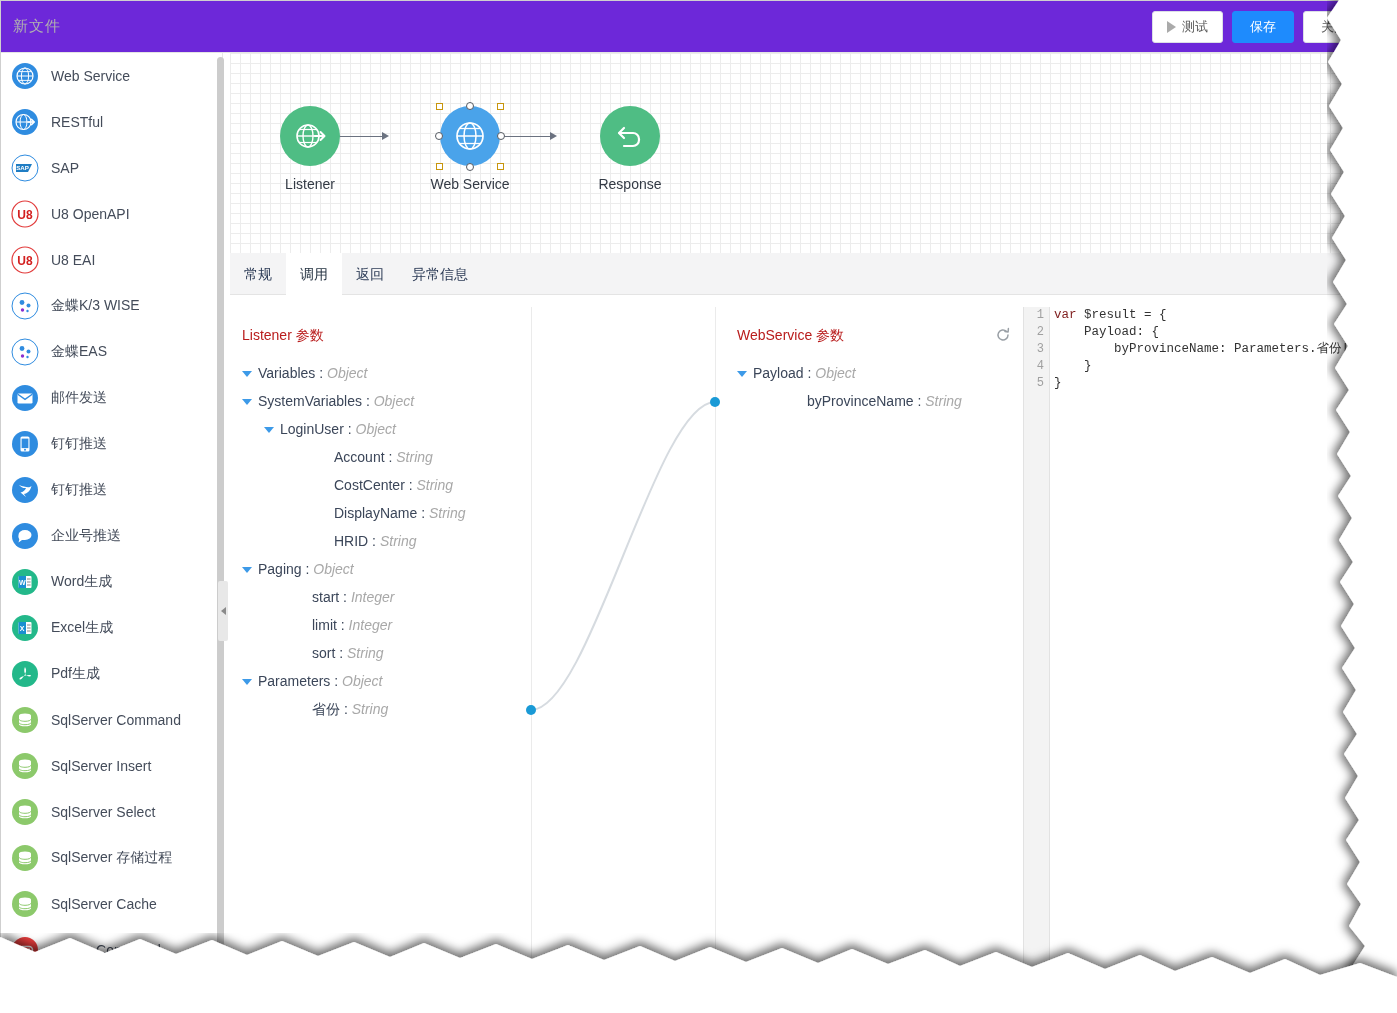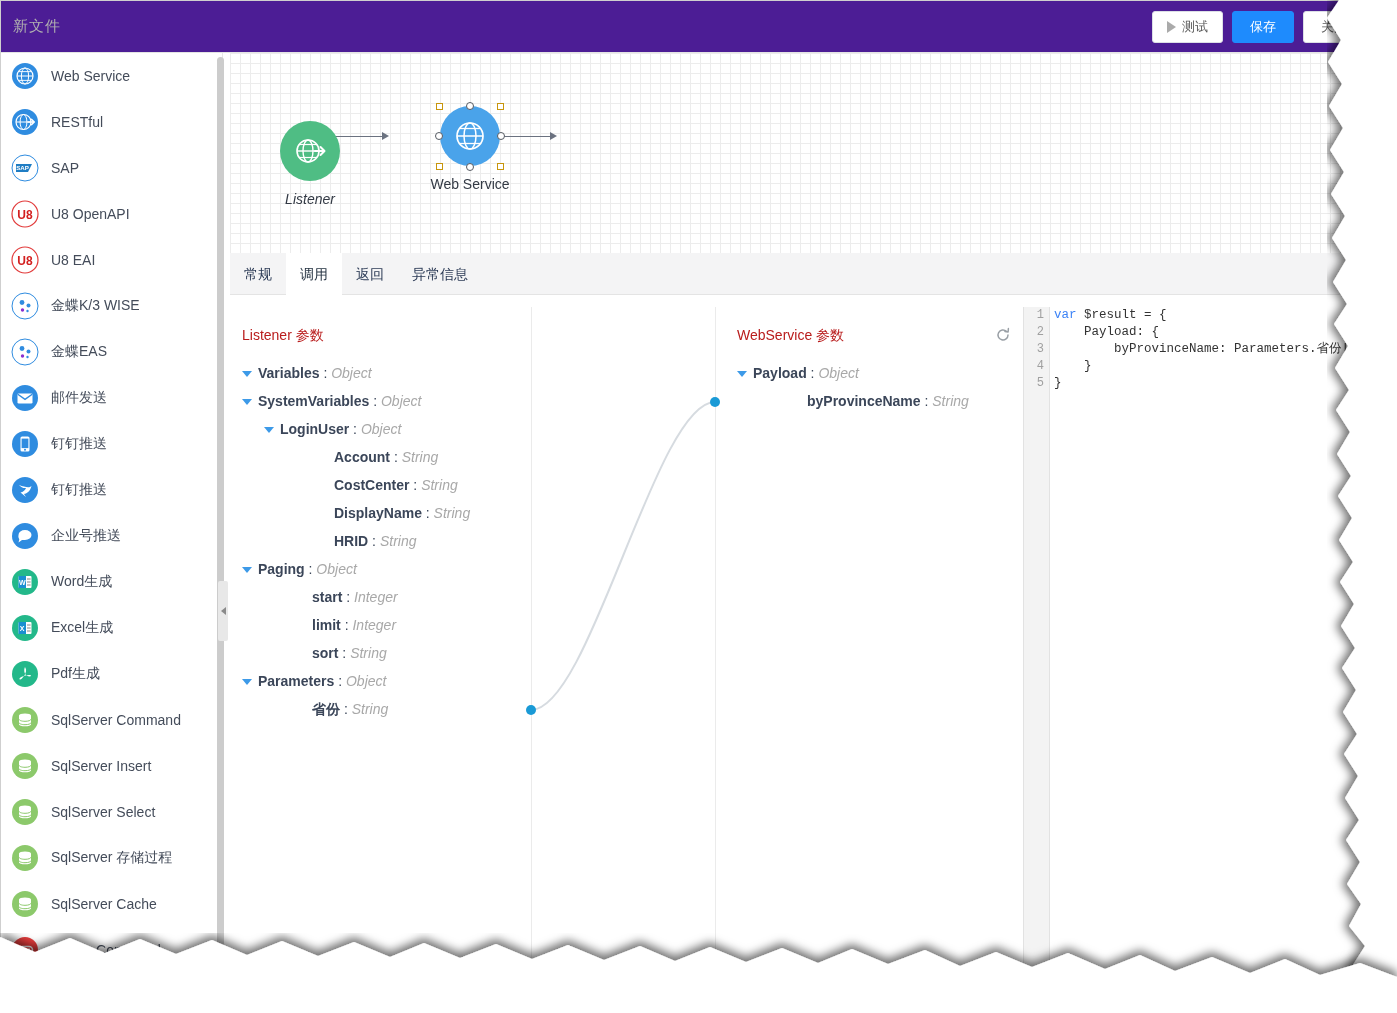--- a/index.html
+++ b/index.html
@@ -26,21 +26,21 @@
   }
   .torn{
     position:absolute;pointer-events:none;
   }
   #torn-right{ right:0;top:0;width:70px;height:1013px; }
   #torn-bottom{ left:0;bottom:0;width:1397px;height:80px; }
 
   
   #header{
     position:absolute;left:0;top:0;width:1370px;height:52px;
-    background:#4c1d95;
+    background:#6d28d9;
     border-bottom:1px solid #e4e4e4;
     box-sizing:border-box;
   }
   #doc-title{
     position:absolute;left:12px;top:16px;
     font-size:15px;color:#b0b0b0;letter-spacing:1px;
   }
   #header-actions{
     position:absolute;right:6px;top:10px;display:flex;gap:9px;
   }
@@ -136,21 +136,21 @@
   }
   .vdivider{ position:absolute;top:0;width:1px;height:666px;background:#ebebeb; }
   .panel-title{ position:absolute;font-size:14px;color:#b91c1c; }
   .tree{ position:absolute;left:0;top:52px;width:100%; }
   .trow{ height:28px;line-height:28px;font-size:14px;white-space:nowrap; }
   .caret{
     display:inline-block;width:0;height:0;vertical-align:middle;
     border-left:5px solid transparent;border-right:5px solid transparent;
     border-top:6px solid #3d9ae8;margin-right:6px;cursor:pointer;
   }
-  .tname{ color:#3b4659;font-weight:700; }
+  .tname{ color:#3b4659;font-weight:400; }
   .tcolon{ color:#3b4659; }
   .ttype{ color:#a8a8a8;font-style:italic; }
 
   #refresh-icon{
     position:absolute;right:28px;top:20px;width:16px;height:16px;cursor:pointer;
   }
 
   
   #connector{ position:absolute;left:0;top:0;width:1141px;height:666px;pointer-events:none; }
 
@@ -168,21 +168,21 @@
     height:17px;line-height:17px;text-align:right;padding-right:5px;
     font-family:"Liberation Mono","DejaVu Sans Mono",monospace;
     font-size:12px;color:#a0a0a0;
   }
   #code{
     position:absolute;left:30px;top:0;width:320px;
     font-family:"Liberation Mono","DejaVu Sans Mono",monospace;
     font-size:12.5px;color:#333333;
   }
   .cline{ height:17px;line-height:17px;white-space:pre; }
-  .kw{ color:#3b82f6; }
+  .kw{ color:#7f1d1d; }
   .str{ color:#c8561a; }
 </style>
 </head>
 <body>
 
 <div id="page">
 
   <div id="app">
 
     <div id="header">
@@ -434,21 +434,21 @@
     </div>
 
     <div id="canvas">
 
       <div class="edge" style="left:80px;top:83px;width:74px;"></div>
       <div class="edge-head" style="left:152px;top:79px;"></div>
 
       <div class="edge" style="left:250px;top:83px;width:72px;"></div>
       <div class="edge-head" style="left:320px;top:79px;"></div>
 
-      <div class="node" style="left:25px;top:68px;font-style:italic;">
+      <div class="node" style="left:25px;top:53px;">
         <div class="node-circle" style="background:#4fbd84;">
           <svg width="34" height="34" viewBox="0 0 34 34">
             <circle cx="15" cy="17" r="11" fill="none" stroke="#fff" stroke-width="1.6"></circle>
             <ellipse cx="15" cy="17" rx="5" ry="11" fill="none" stroke="#fff" stroke-width="1.4"></ellipse>
             <line x1="4" y1="17" x2="26" y2="17" stroke="#fff" stroke-width="1.4"></line>
             <line x1="6.5" y1="10.5" x2="23.5" y2="10.5" stroke="#fff" stroke-width="1.2"></line>
             <line x1="6.5" y1="23.5" x2="23.5" y2="23.5" stroke="#fff" stroke-width="1.2"></line>
             <path d="M22 17 L31 17 M27.5 13 L31.5 17 L27.5 21" fill="none" stroke="#fff" stroke-width="2" stroke-linecap="round" stroke-linejoin="round"></path>
           </svg>
         </div>
@@ -470,20 +470,29 @@
 
       <div class="handle-sq" style="left:206px;top:50px;"></div>
       <div class="handle-ci" style="left:236px;top:49px;"></div>
       <div class="handle-sq" style="left:267px;top:50px;"></div>
       <div class="handle-ci" style="left:205px;top:79px;"></div>
       <div class="handle-ci" style="left:267px;top:79px;"></div>
       <div class="handle-sq" style="left:206px;top:110px;"></div>
       <div class="handle-ci" style="left:236px;top:110px;"></div>
       <div class="handle-sq" style="left:267px;top:110px;"></div>
 
+      <div class="node" style="left:345px;top:53px;">
+        <div class="node-circle" style="background:#4fbd84;">
+          <svg width="34" height="34" viewBox="0 0 34 34">
+            <path d="M11 9 L6 14 L11 19" fill="none" stroke="#fff" stroke-width="2.2" stroke-linecap="round" stroke-linejoin="round"></path>
+            <path d="M6.5 14 L20 14 a6 6 0 0 1 6 6 v1 a6 6 0 0 1 -6 6 h-9" fill="none" stroke="#fff" stroke-width="2.2" stroke-linecap="round"></path>
+          </svg>
+        </div>
+        <div class="node-label">Response</div>
+      </div>
     </div>
 
     <div id="tabbar">
       <div id="tabs-holder">
           <div class="tab">常规</div>
           <div class="tab active">调用</div>
           <div class="tab">返回</div>
           <div class="tab">异常信息</div>
         </div>
     </div>

